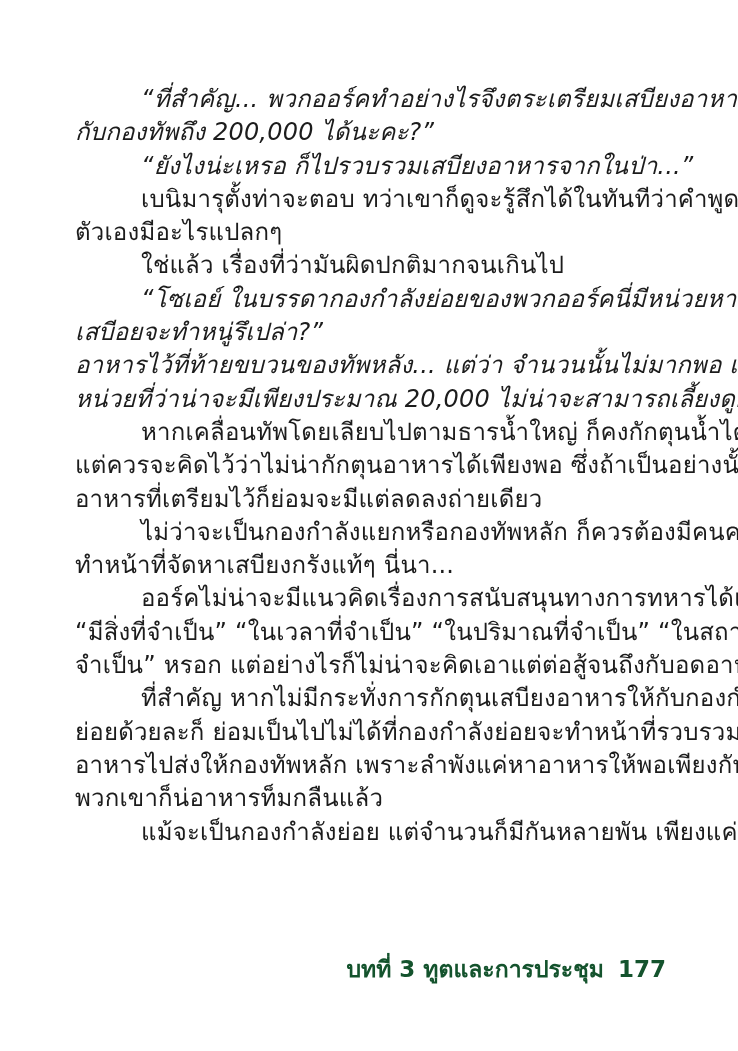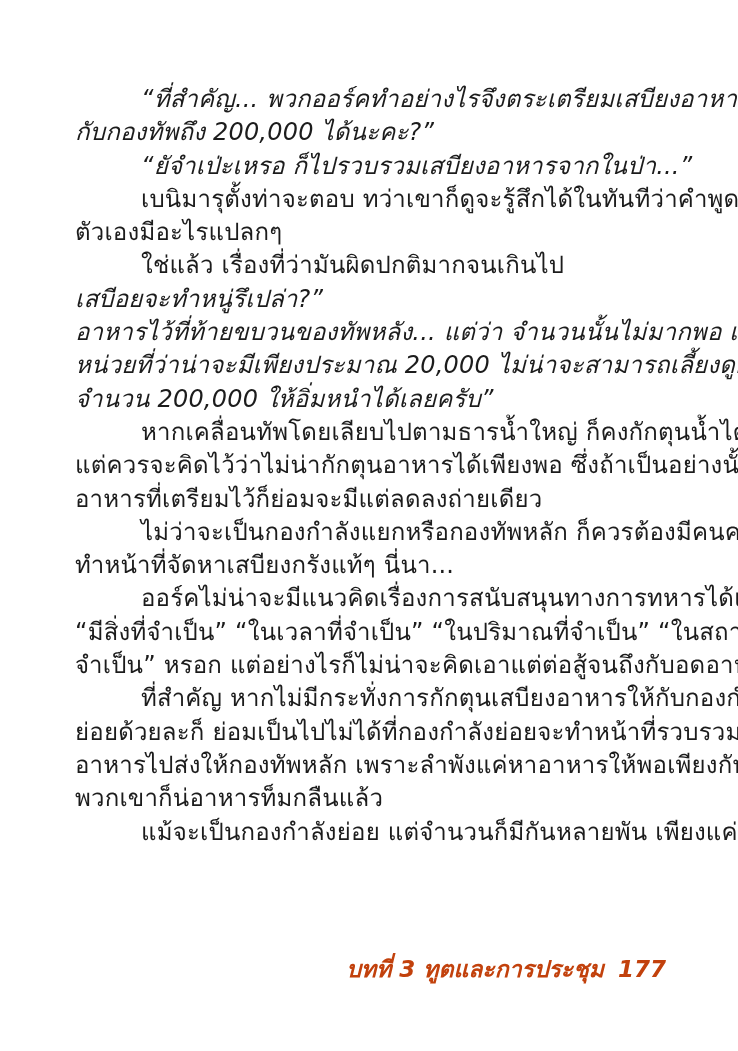--- a/index.html
+++ b/index.html
@@ -33,59 +33,58 @@
   }
   .line.first { text-indent: 66px; }
   .para.italic .line { font-style: italic; }
   .footer {
     position: absolute;
     top: 951px;
     right: 72px;
     font-size: 23px;
     font-weight: bold;
     white-space: nowrap;
-    color: #c2410c;
-    font-style: italic;
+    color: #14532d;
   }
   .footer .pageno { margin-left: 14px; }
 </style>
 </head>
 <body>
 
 <div class="page">
 
   <div class="body-text">
 
     <p class="para italic">
       <span class="line first">“ที่สำคัญ... พวกออร์คทำอย่างไรจึงตระเตรียมเสบียงอาหารให้</span>
       <span class="line">กับกองทัพถึง 200,000 ได้นะคะ?”</span>
     </p>
 
 
     <p class="para italic">
-      <span class="line first">“ยัจำเป่ะเหรอ ก็ไปรวบรวมเสบียงอาหารจากในป่า...”</span>
+      <span class="line first">“ยังไงน่ะเหรอ ก็ไปรวบรวมเสบียงอาหารจากในป่า...”</span>
     </p>
 
     <p class="para">
       <span class="line first">เบนิมารุตั้งท่าจะตอบ ทว่าเขาก็ดูจะรู้สึกได้ในทันทีว่าคำพูดของ</span>
       <span class="line">ตัวเองมีอะไรแปลกๆ</span>
     </p>
 
     <p class="para">
       <span class="line first">ใช่แล้ว เรื่องที่ว่ามันผิดปกติมากจนเกินไป</span>
     </p>
 
     <p class="para italic">
+      <span class="line first">“โซเอย์ ในบรรดากองกำลังย่อยของพวกออร์คนี่มีหน่วยหา</span>
       <span class="line">เสบีอยจะทำหนู่รึเปล่า?”</span>
     </p>
 
     <p class="para italic">
       <span class="line">อาหารไว้ที่ท้ายขบวนของทัพหลัง... แต่ว่า จำนวนนั้นไม่มากพอ เท่าที่เห็น</span>
       <span class="line">หน่วยที่ว่าน่าจะมีเพียงประมาณ 20,000 ไม่น่าจะสามารถเลี้ยงดูกองทัพ</span>
-      <span class="line">จำนวน 200,000 ให้อิ่มหนำได้เลยครับ”</span>
     </p>
 
     <p class="para">
       <span class="line first">หากเคลื่อนทัพโดยเลียบไปตามธารน้ำใหญ่ ก็คงกักตุนน้ำได้</span>
       <span class="line">แต่ควรจะคิดไว้ว่าไม่น่ากักตุนอาหารได้เพียงพอ ซึ่งถ้าเป็นอย่างนั้น เสบียง</span>
       <span class="line">อาหารที่เตรียมไว้ก็ย่อมจะมีแต่ลดลงถ่ายเดียว</span>
     </p>
 
     <p class="para">
       <span class="line first">ไม่ว่าจะเป็นกองกำลังแยกหรือกองทัพหลัก ก็ควรต้องมีคนคอย</span>

